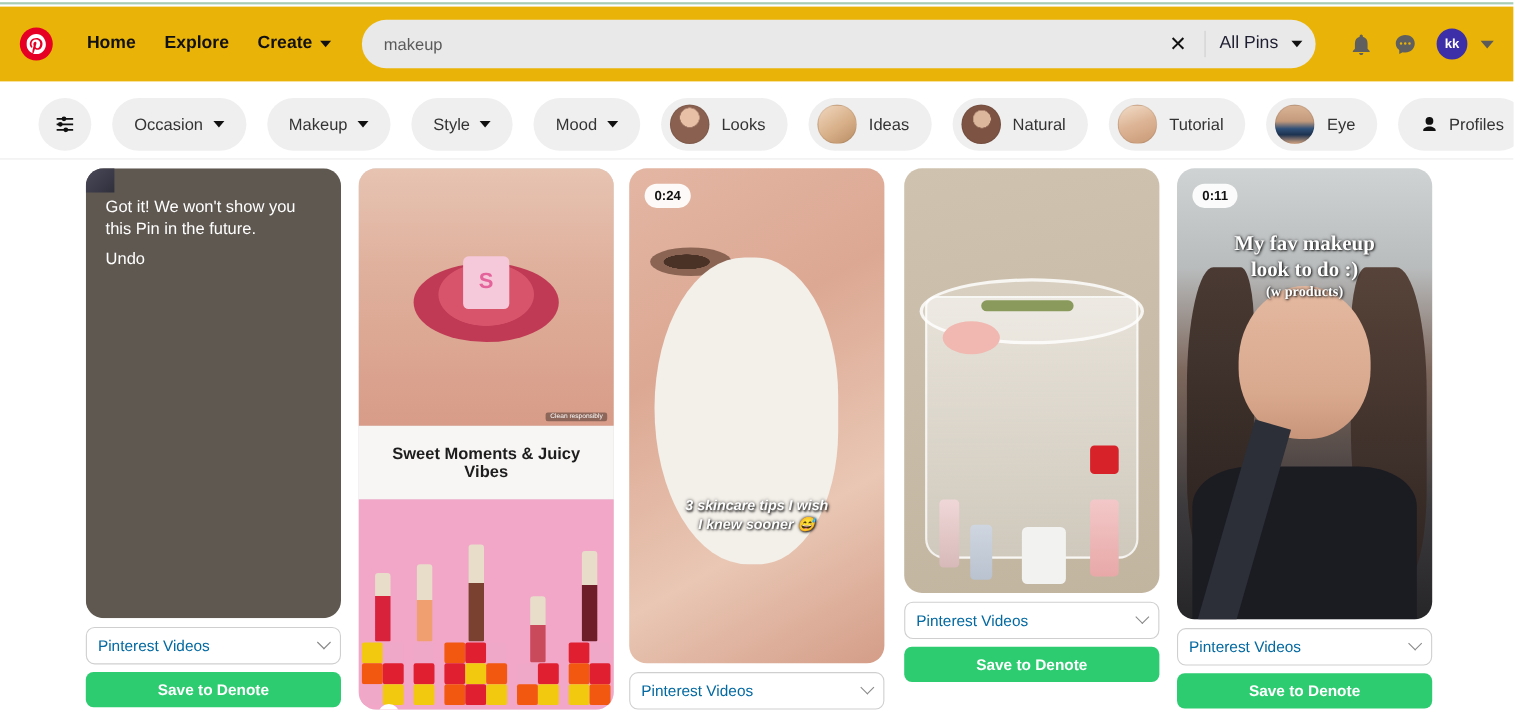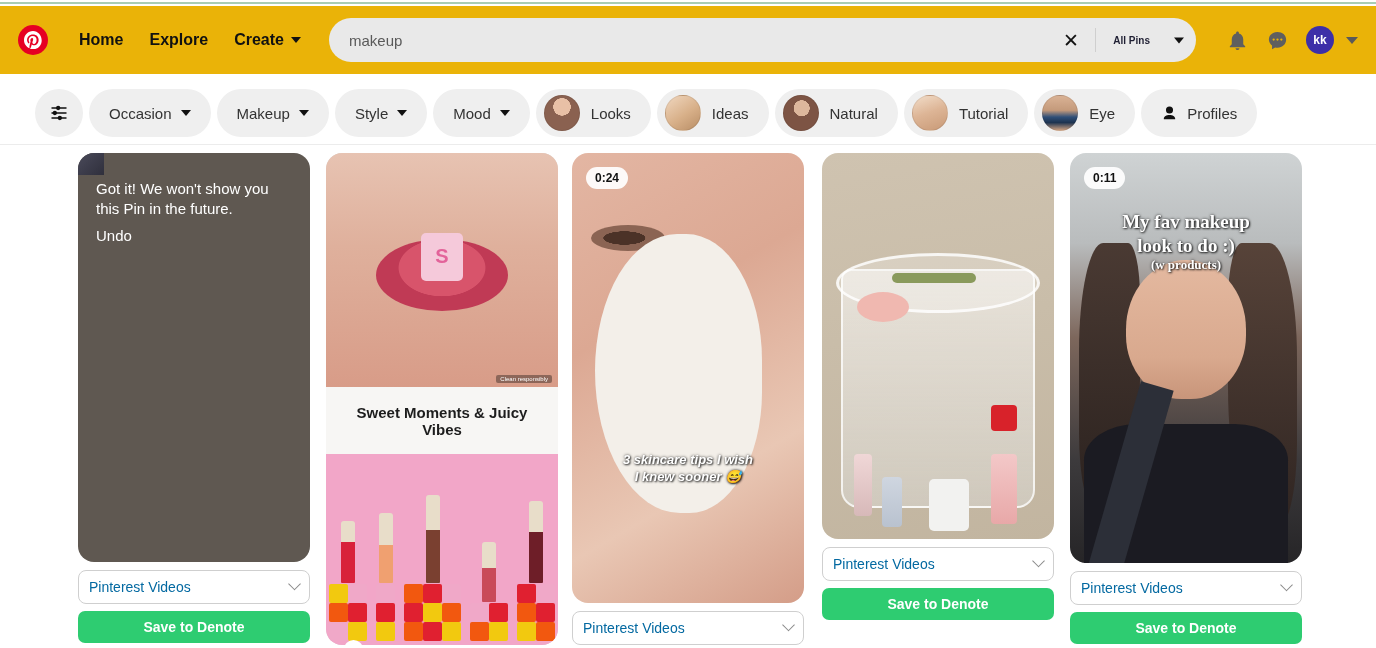--- a/index.html
+++ b/index.html
@@ -61,22 +61,22 @@
     width: 26px; height: 26px; display: flex; align-items: center;
     justify-content: center; cursor: pointer; color: #111;
     font-size: 19px; font-weight: 500; line-height: 1;
   }
   .search-divider {
     position: absolute; right: 100px; top: 50%; transform: translateY(-50%);
     width: 1px; height: 24px; background: #cfcfcf;
   }
   .allpins {
     position: absolute; right: 12px; top: 50%; transform: translateY(-50%);
-    display: flex; align-items: center; gap: 24px;
-    font-size: 10px; font-weight: 700; color: #1f1f33; cursor: pointer;
+    display: flex; align-items: center; gap: 12px;
+    font-size: 16px; font-weight: 400; color: #1f1f33; cursor: pointer;
     white-space: nowrap;
   }
 
   .hdr-icon {
     width: 30px; height: 30px; margin-left: 10px;
     display: flex; align-items: center; justify-content: center;
     cursor: pointer; flex: 0 0 auto;
   }
   .hdr-icon svg { fill: #5f5f5f; }
   .avatar {
@@ -89,21 +89,21 @@
     margin-left: 12px; margin-right: 4px; cursor: pointer;
     width: 0; height: 0; border-left: 6px solid transparent;
     border-right: 6px solid transparent; border-top: 7px solid #5a5a5a;
     flex: 0 0 auto;
   }
 
   
   .filterbar {
     position: absolute; top: 82px; left: 0;
     width: 1376px; height: 62px;
-    display: flex; align-items: center; gap: 6px;
+    display: flex; align-items: center; gap: 19px;
     padding-left: 35px; background: #ffffff;
   }
   .chip {
     height: 48px; border-radius: 24px; background: #efefef;
     display: flex; align-items: center; gap: 9px;
     padding: 0 20px; font-size: 15px; color: #333333;
     cursor: pointer; white-space: nowrap; flex: 0 0 auto;
   }
   .chip.round { width: 48px; padding: 0; justify-content: center; }
   .chip .thumb {

